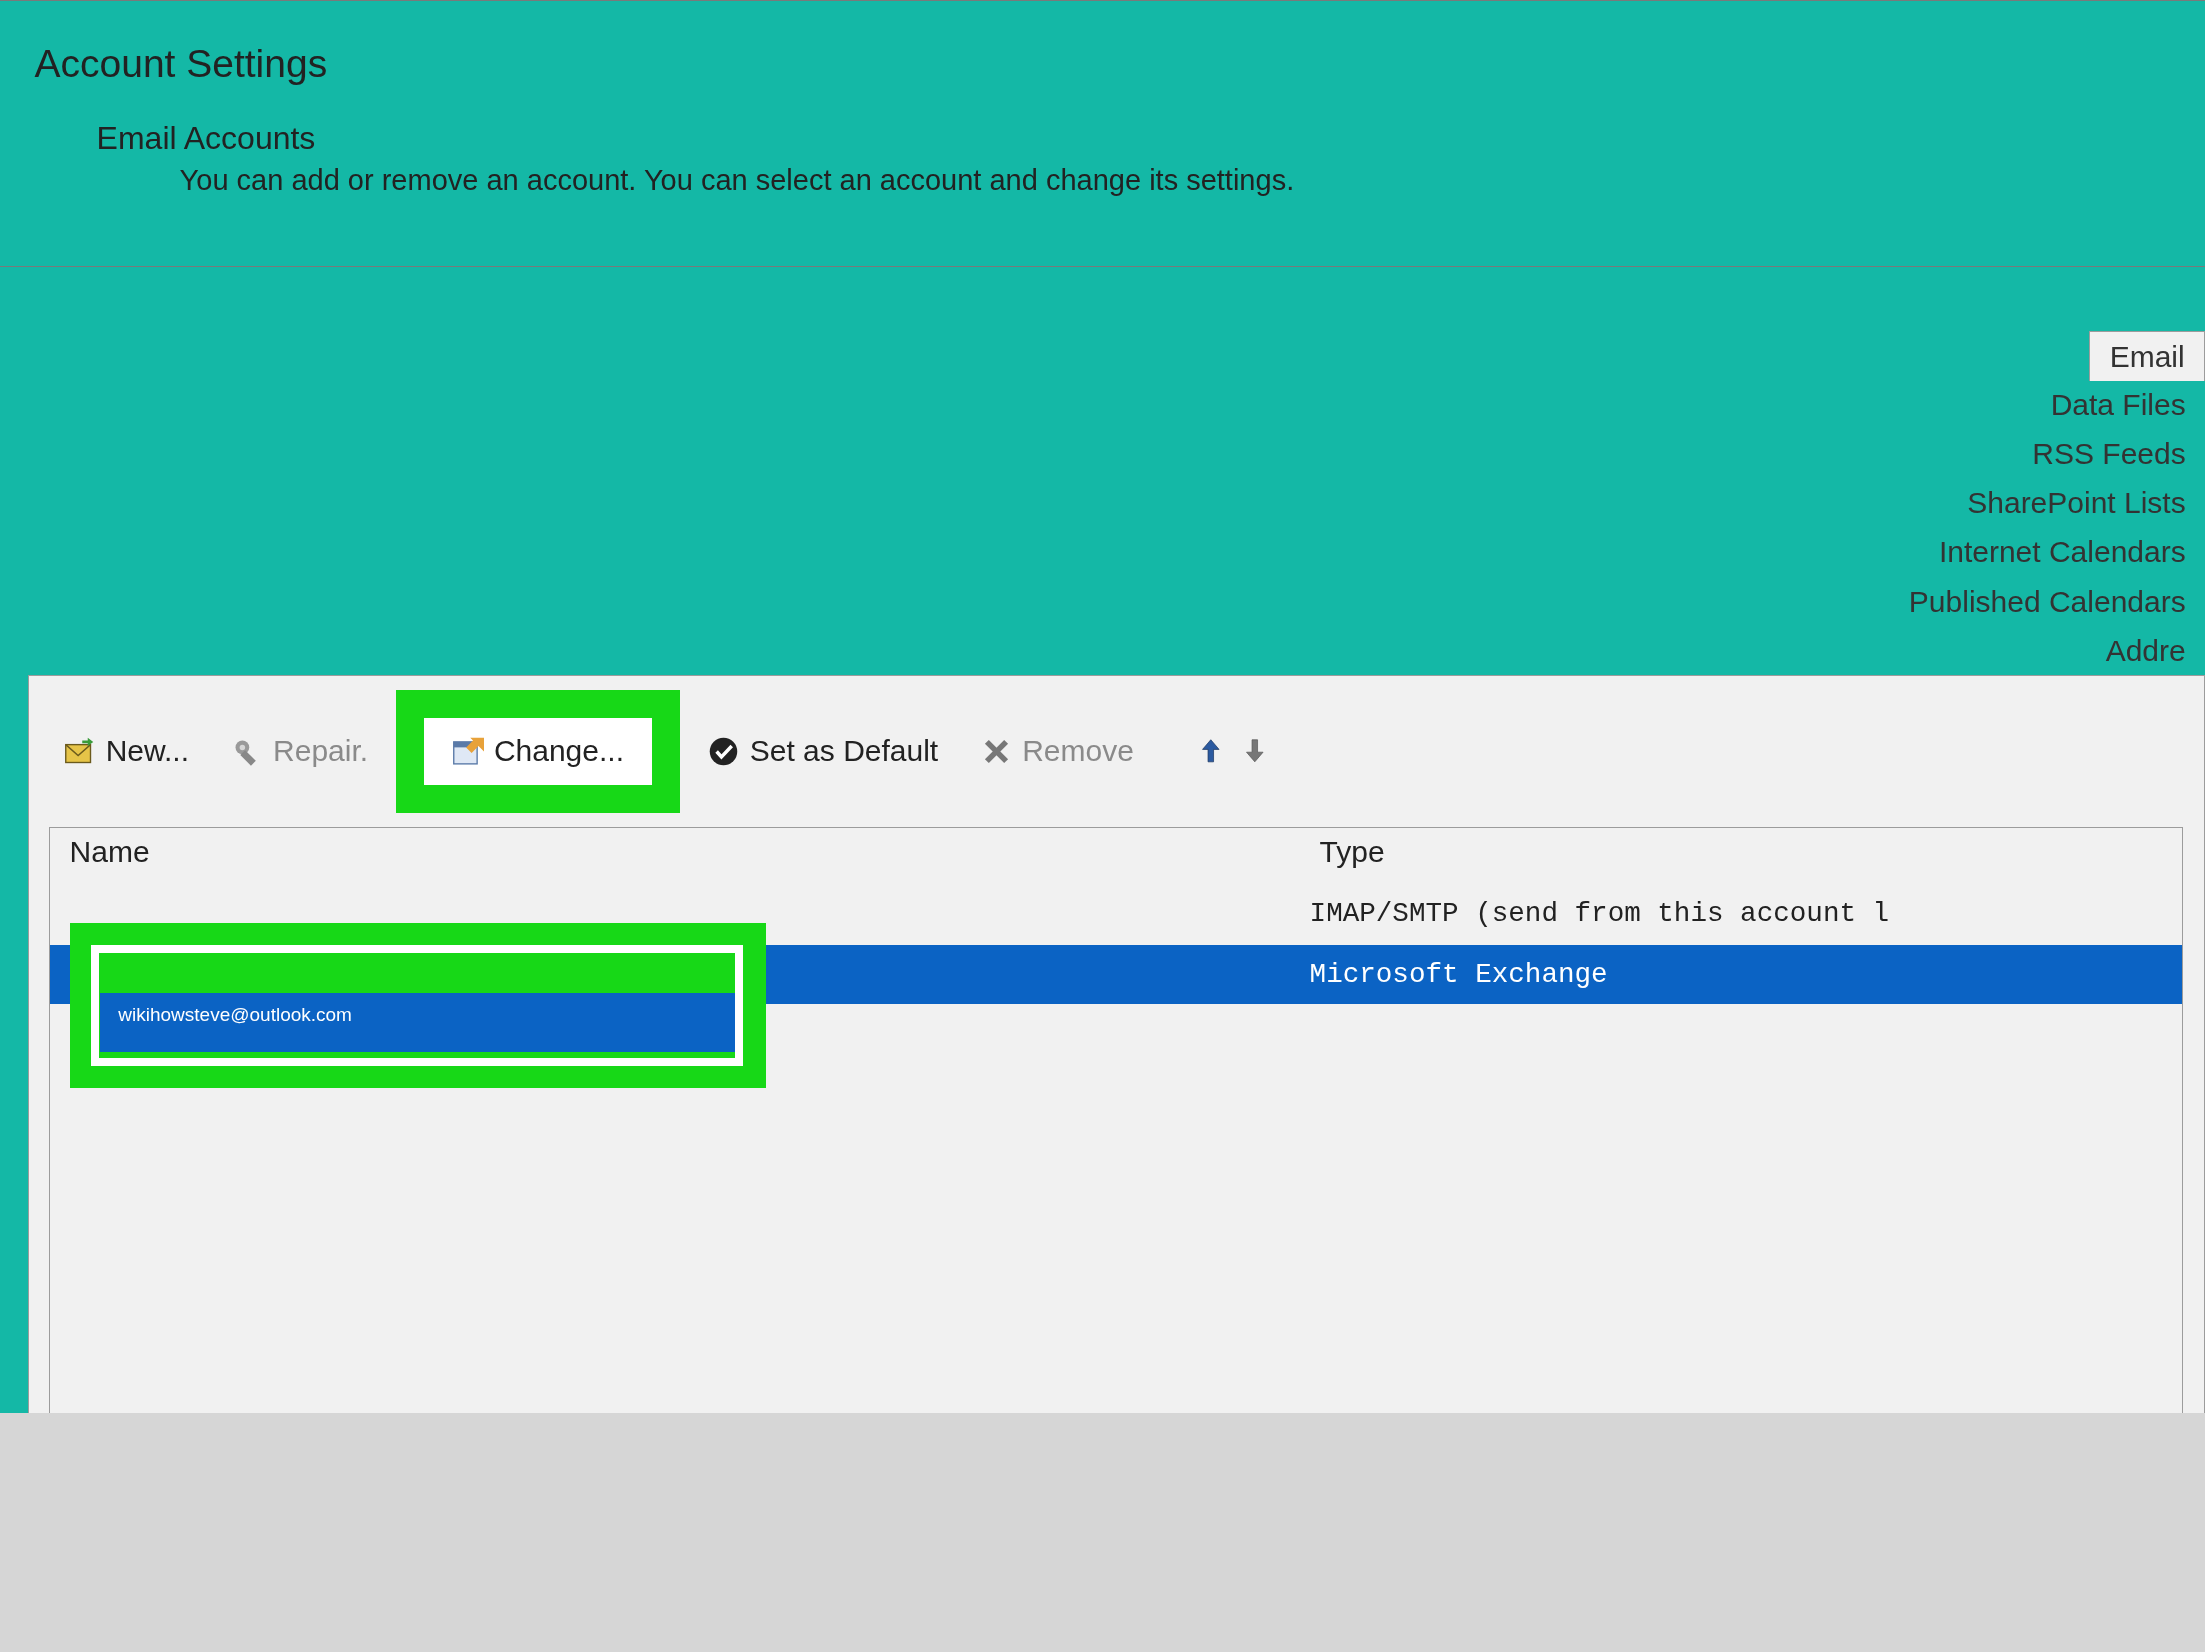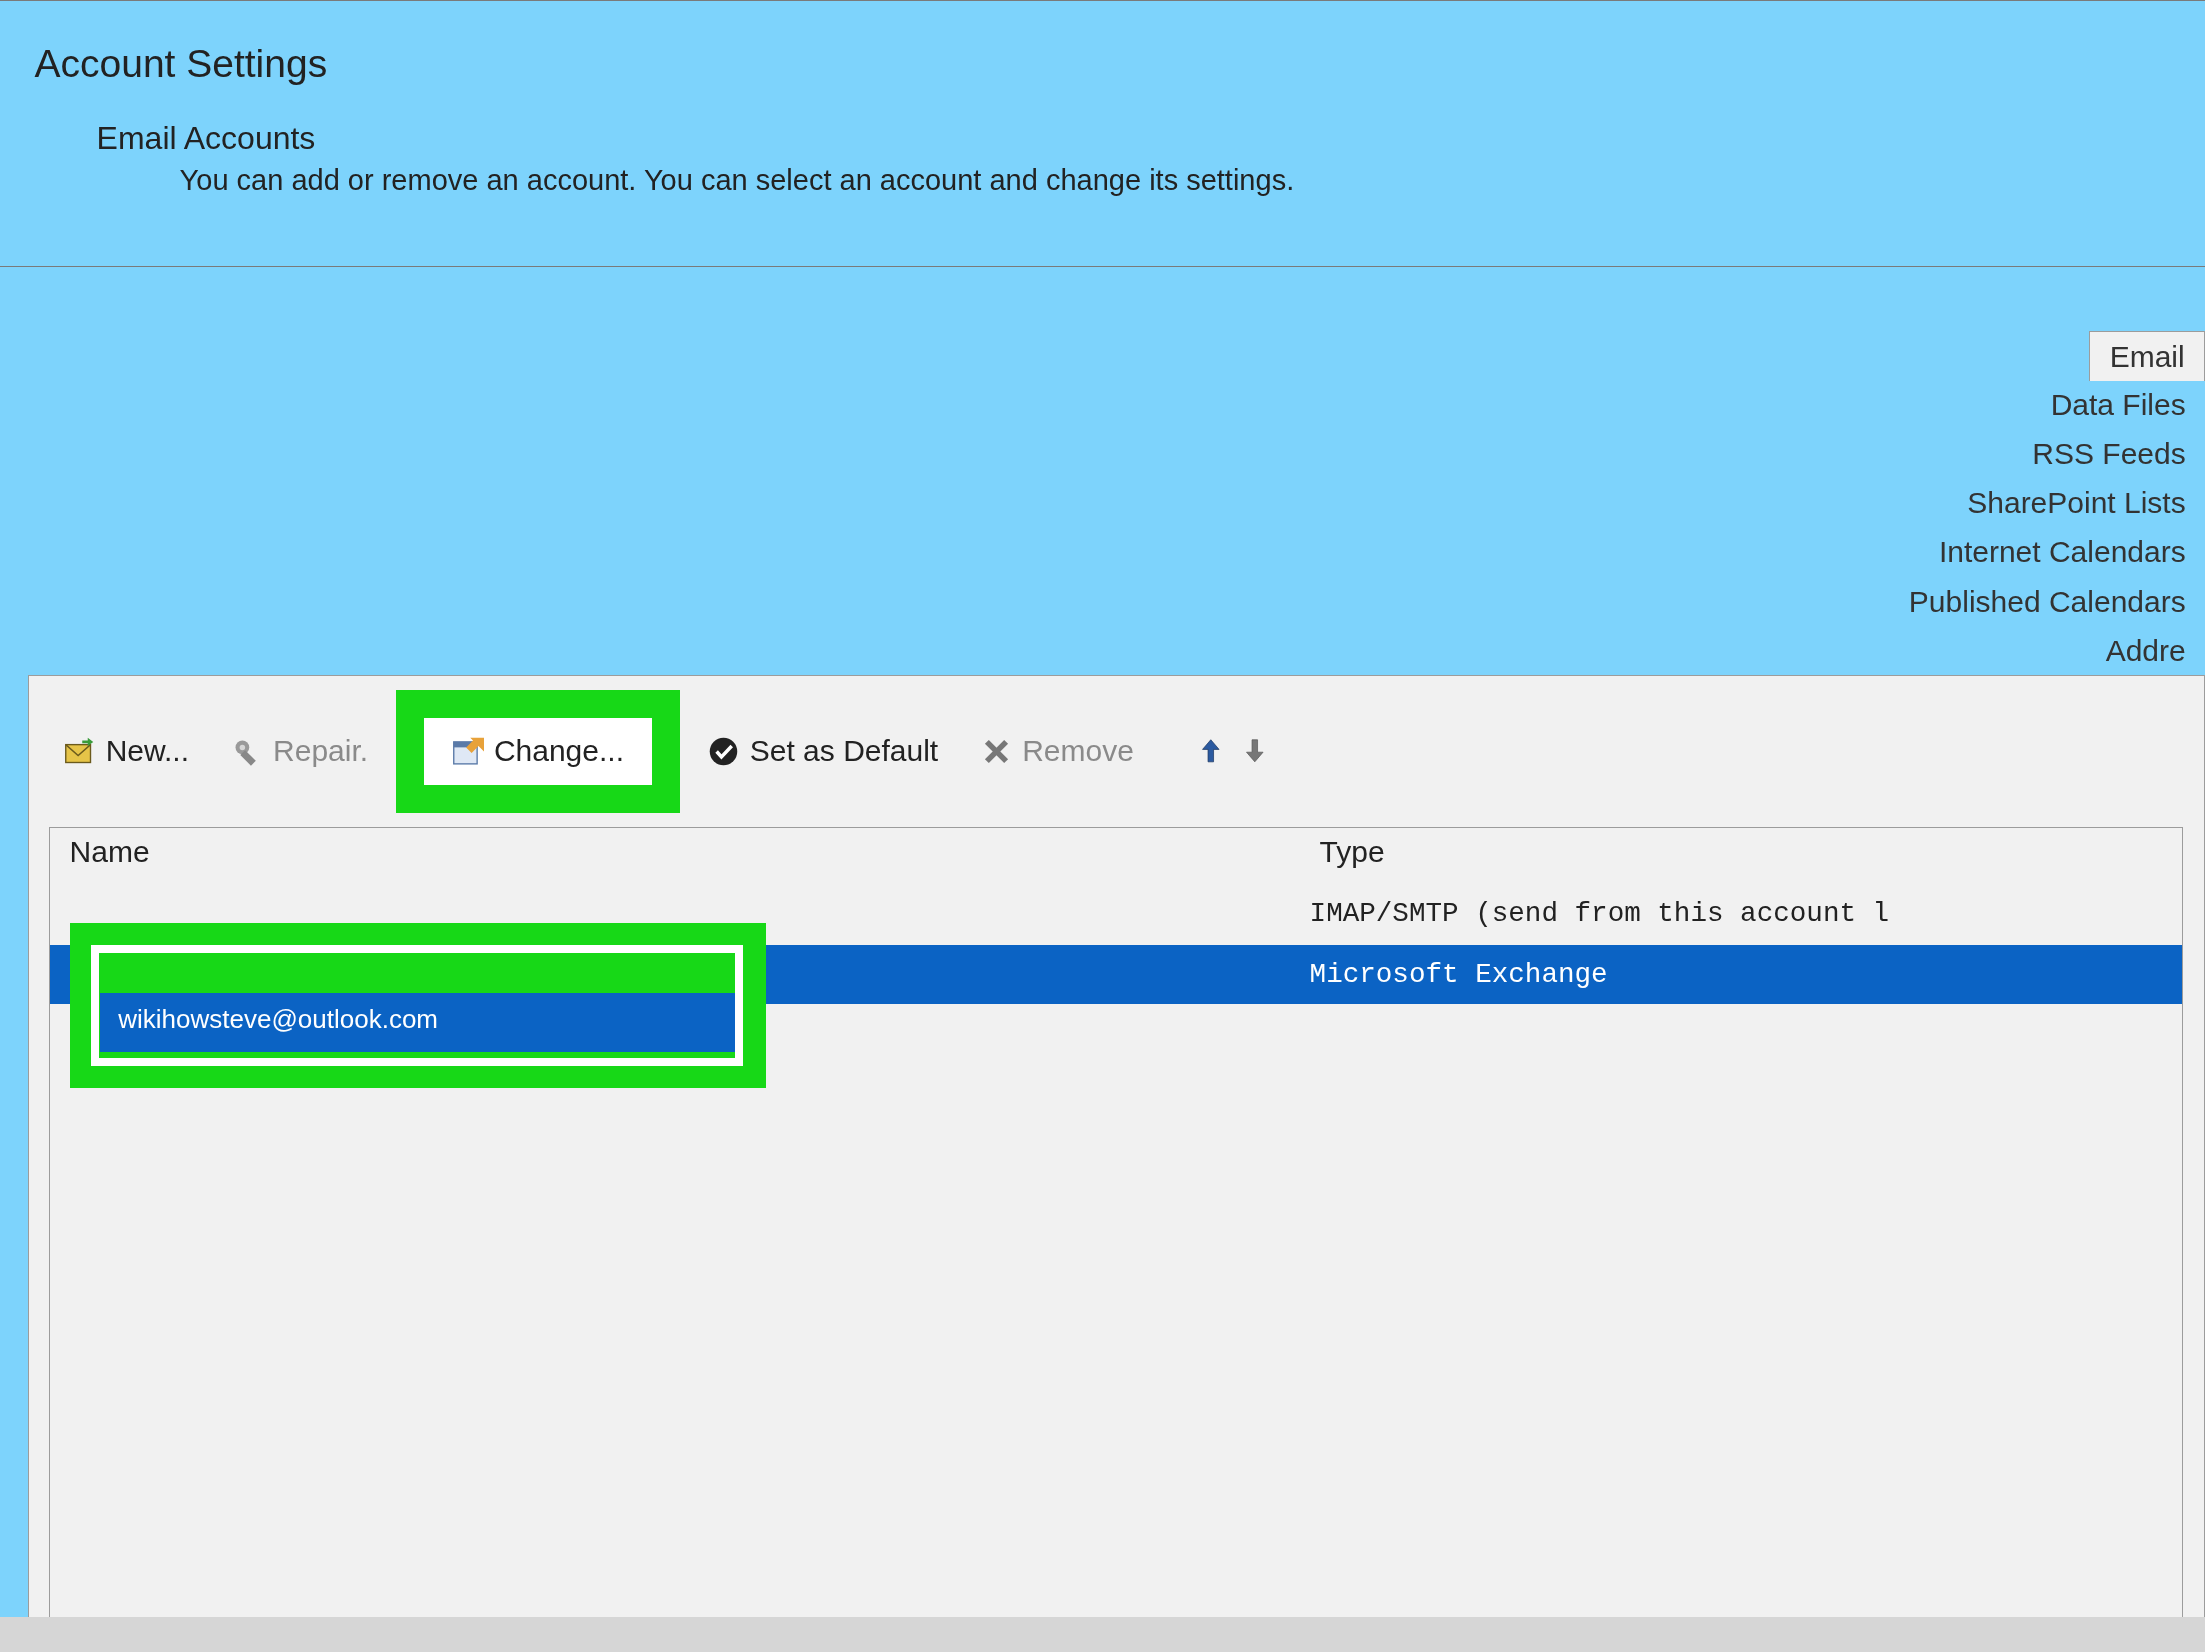--- a/index.html
+++ b/index.html
@@ -6,22 +6,22 @@
     margin: 0;
     padding: 0;
     background: #d6d6d6;
     font-family: "Segoe UI", Arial, sans-serif;
     font-size: 20.7px;
     color: #222;
     overflow: hidden;
   }
   .window {
     width: 2205px;
-    height: 1617px;
-    background: #7dd3fc;
+    height: 1413px;
+    background: #14b8a6;
     position: relative;
     box-sizing: border-box;
   }
   .header-area {
     border-bottom: 1.4px solid #7a7a7a;
     border-top: 1.4px solid #7a7a7a;
     padding: 27.6px 27.6px 69px 27.6px;
   }
   .dlg-title {
     font-size: 39px;
@@ -141,21 +141,21 @@
     position: absolute;
     background: #17d817;
     z-index: 3;
     pointer-events: none;
   }
   
   .name-text-overlay {
     position: absolute;
     z-index: 5;
     color: #fff;
-    font-size: 26px;
+    font-size: 19px;
   }
   
   svg { display:block; }
 </style>
 </head>
 <body>
 
 <div class="window">
 
   <div class="header-area">

